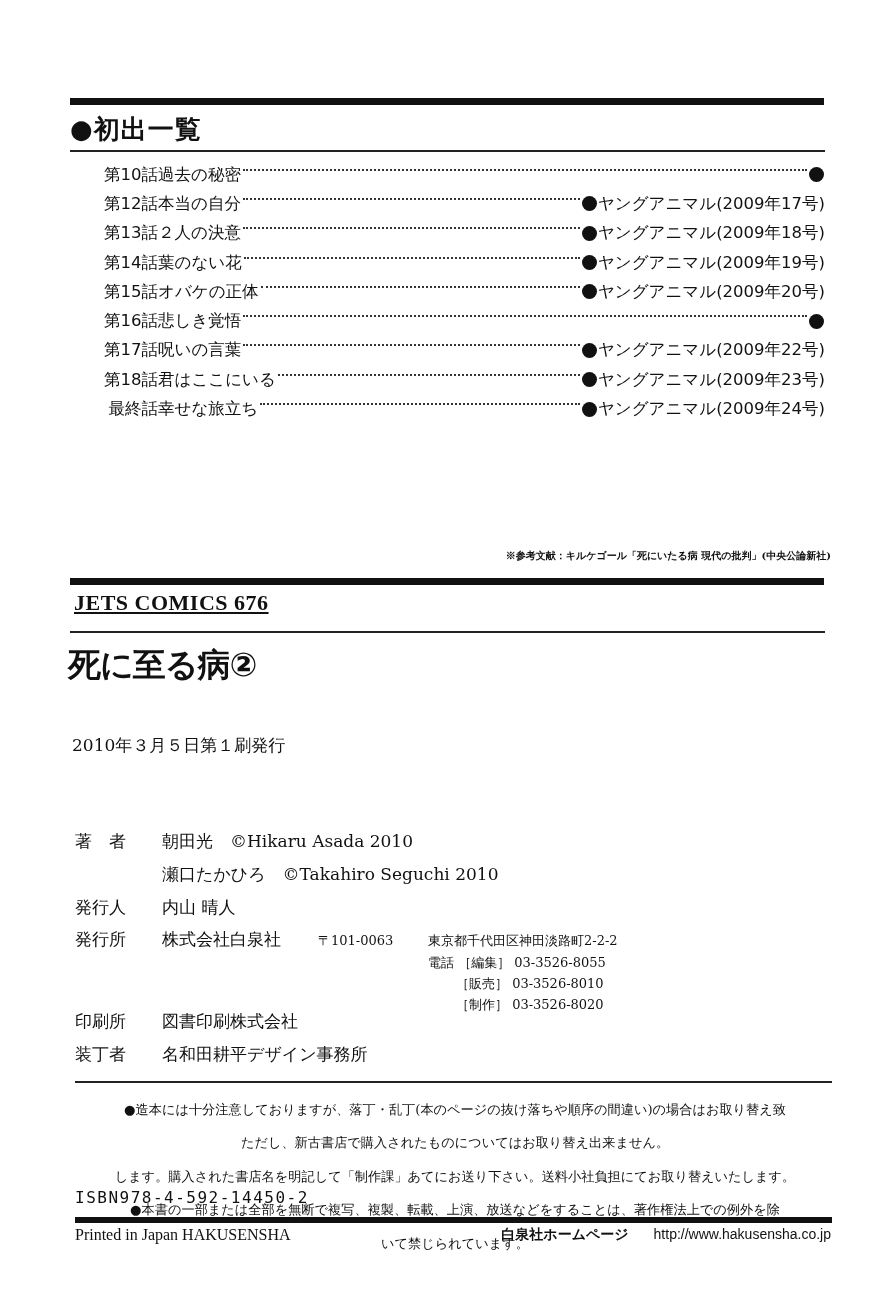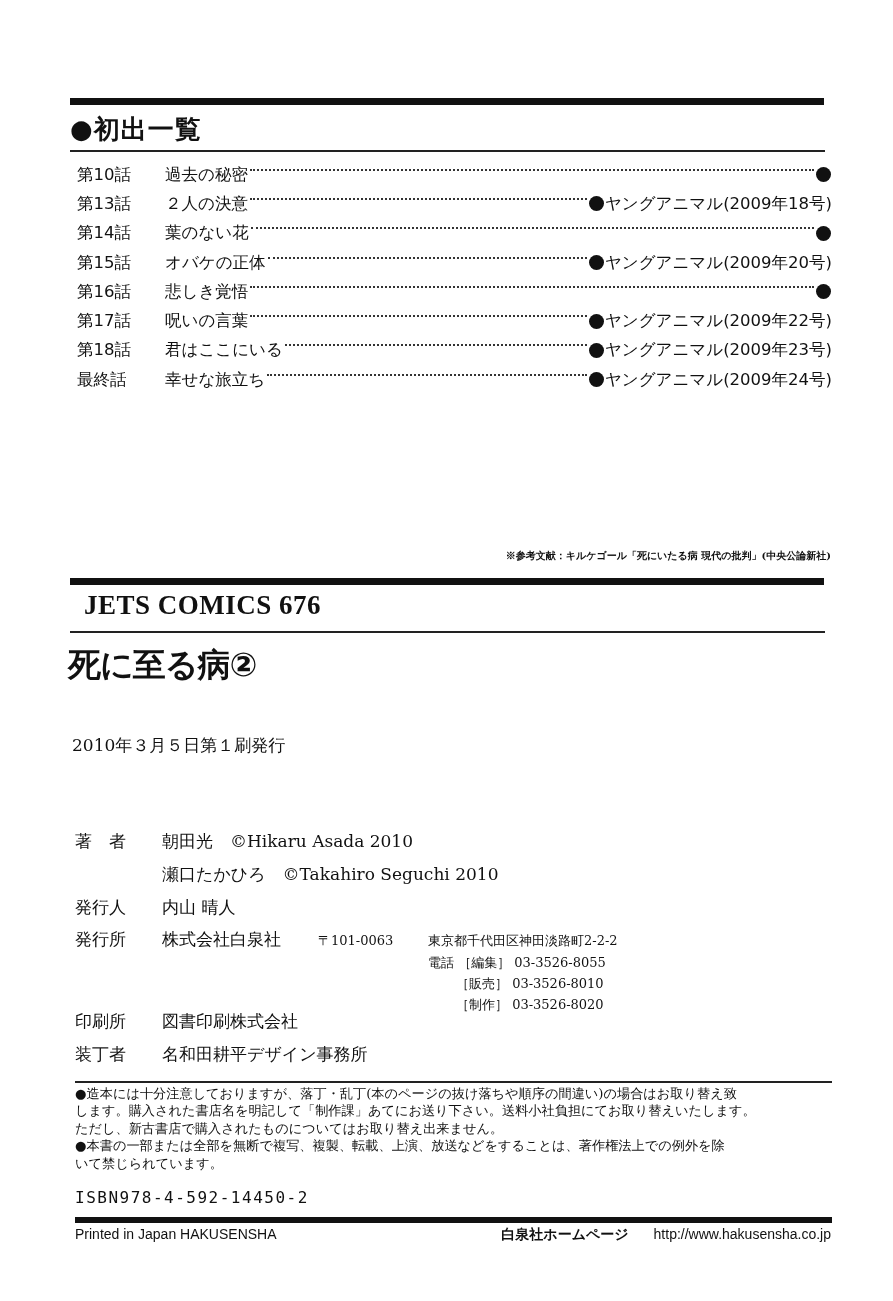--- a/index.html
+++ b/index.html
@@ -6,74 +6,82 @@
     body {
       width: 893px; height: 1301px; position: relative; overflow: hidden;
       color: #111; font-family: "DejaVu Sans", sans-serif;
     }
     .abs { position: absolute; }
     .rule-thick { position: absolute; background: #111; }
     .rule-thin { position: absolute; background: #222; }
 
     
     .sec-title { left: 70px; top: 112px; font-size: 26px; font-weight: bold; letter-spacing: 1px; }
-    .toc { position: absolute; left: 77px; top: 160px; width: 755px; }
+    .toc { position: absolute; left: 70px; top: 160px; width: 755px; text-align: right; }
     .toc-row { display: flex; align-items: center; height: 29.3px; font-size: 16.5px; white-space: nowrap; }
     .toc-ep { width: 88px; flex: none; }
     .toc-title { flex: none; }
     .toc-dots { flex: 1 1 auto; border-bottom: 2px dotted #333; margin: 0 2px; transform: translateY(-5px); min-width: 10px; }
     .toc-dot { flex: none; width: 15px; height: 15px; border-radius: 50%; background: #111; margin-right: 1px; }
     .toc-src { flex: none; }
 
     .ref-note { right: 62px; top: 549px; font-size: 10px; font-family: "DejaVu Serif", serif; font-weight: bold; }
 
-    .series { left: 84px; top: 590px; font-family: "Liberation Serif", serif; font-weight: bold; font-size: 27px; letter-spacing: 0.5px; }
+    .series { left: 74px; top: 590px; font-family: "Liberation Serif", serif; font-weight: bold; font-size: 22px; letter-spacing: 0.5px; text-decoration: underline; }
     .book-title { left: 68px; top: 643px; font-size: 33px; font-weight: bold; letter-spacing: -1px; }
     .pubdate { left: 72px; top: 734px; font-family: "DejaVu Serif", serif; font-size: 17px; }
 
     .credits { position: absolute; left: 75px; top: 830px; font-family: "DejaVu Serif", serif; font-size: 17px; }
     .cr-row { position: absolute; white-space: nowrap; }
     .cr-label { position: absolute; left: 0; width: 80px; letter-spacing: 0px; }
     .cr-val { position: absolute; left: 87px; }
     .small { font-size: 13px; }
 
     .notice { left: 75px; top: 1085px; width: 760px; font-family: "DejaVu Serif", serif; font-size: 13.2px; line-height: 17.4px; }
-    .notice p { margin: 0; }
+    .notice p { margin: 16px; text-align: center; }
 
     .isbn { left: 75px; top: 1188px; font-family: "DejaVu Sans Mono", monospace; font-size: 16px; letter-spacing: 1.5px; }
-    .printed { left: 75px; top: 1226px; font-family: Liberation Sans, sans-serif; font-size: 14px; text-align: right; }
+    .printed { left: 75px; top: 1226px; font-family: Liberation Serif, serif; font-size: 16px; text-align: right; }
     .homepage { right: 62px; top: 1226px; font-family: "Liberation Sans", sans-serif; font-size: 14px; white-space: nowrap; }
     .homepage .hp-label { font-weight: bold; margin-right: 21px; }
   </style>
 </head>
 <body>
 
 <div class="rule-thick" style="left:70px; top:98px; width:754px; height:7px;"></div>
 <div class="abs sec-title">●初出一覧</div>
 <div class="rule-thin" style="left:70px; top:150px; width:755px; height:2px;"></div>
 
 <div class="toc">
   <div class="toc-row">
     <span class="toc-ep">第10話</span>
     <span class="toc-title">過去の秘密</span>
     <span class="toc-dots"></span>
     <span class="toc-dot"></span>
   </div>
   <div class="toc-row">
+    <span class="toc-ep">第12話</span>
+    <span class="toc-title">本当の自分</span>
+    <span class="toc-dots"></span>
+    <span class="toc-dot"></span>
+    <span class="toc-src">ヤングアニマル(2009年17号)</span>
+  </div>
+  <div class="toc-row">
     <span class="toc-ep">第13話</span>
     <span class="toc-title">２人の決意</span>
     <span class="toc-dots"></span>
     <span class="toc-dot"></span>
     <span class="toc-src">ヤングアニマル(2009年18号)</span>
   </div>
   <div class="toc-row">
     <span class="toc-ep">第14話</span>
     <span class="toc-title">葉のない花</span>
     <span class="toc-dots"></span>
     <span class="toc-dot"></span>
+    <span class="toc-src">ヤングアニマル(2009年19号)</span>
   </div>
   <div class="toc-row">
     <span class="toc-ep">第15話</span>
     <span class="toc-title">オバケの正体</span>
     <span class="toc-dots"></span>
     <span class="toc-dot"></span>
     <span class="toc-src">ヤングアニマル(2009年20号)</span>
   </div>
   <div class="toc-row">
     <span class="toc-ep">第16話</span>
@@ -149,22 +157,22 @@
   </div>
   <div class="cr-row" style="top:213px;">
     <span class="cr-label">装丁者</span>
     <span class="cr-val">名和田耕平デザイン事務所</span>
   </div>
 </div>
 
 <div class="rule-thin" style="left:75px; top:1081px; width:757px; height:2px;"></div>
 <div class="abs notice">
   <p>●造本には十分注意しておりますが、落丁・乱丁(本のページの抜け落ちや順序の間違い)の場合はお取り替え致</p>
+  <p>ただし、新古書店で購入されたものについてはお取り替え出来ません。</p>
   <p>します。購入された書店名を明記して「制作課」あてにお送り下さい。送料小社負担にてお取り替えいたします。</p>
-  <p>ただし、新古書店で購入されたものについてはお取り替え出来ません。</p>
   <p>●本書の一部または全部を無断で複写、複製、転載、上演、放送などをすることは、著作権法上での例外を除</p>
   <p>いて禁じられています。</p>
 </div>
 
 <div class="abs isbn">ISBN978-4-592-14450-2</div>
 <div class="rule-thick" style="left:75px; top:1217px; width:757px; height:6px;"></div>
 <div class="abs printed">Printed in Japan HAKUSENSHA</div>
 <div class="abs homepage">
   <span class="hp-label">白泉社ホームページ</span>
   <span>http://www.hakusensha.co.jp</span>

